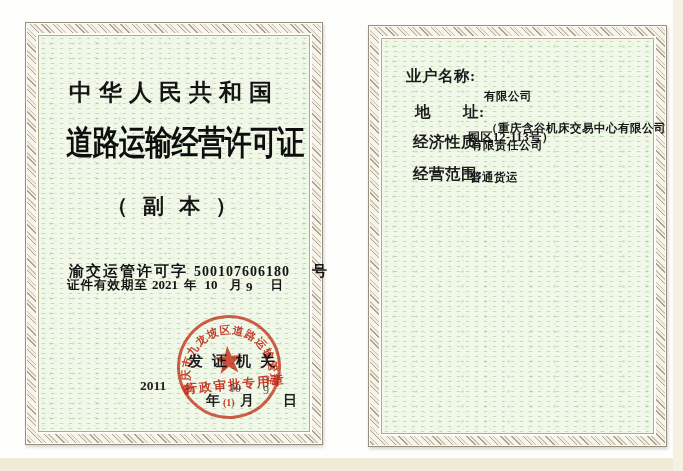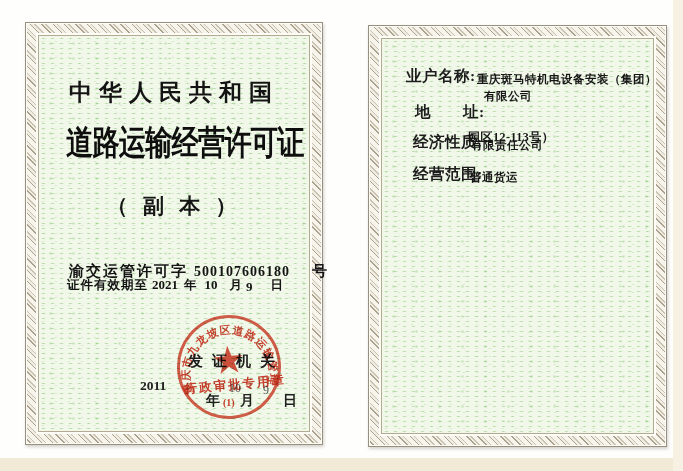--- a/index.html
+++ b/index.html
@@ -131,24 +131,24 @@
     </div>
 
   </div>
 </div>
 
 <div class="page page-info">
   <div class="frame"></div>
   <div class="inner">
 
     <div class="abs field-label f1-label">业户名称:</div>
-    <div class="abs field-value f1-v1">重庆斑马特机电设备安装（集团）</div>
     <div class="abs field-value f1-v2">有限公司</div>
 
     <div class="abs field-label f2-label">地　　址:</div>
+    <div class="abs field-value f2-v2">（重庆含谷机床交易中心有限公司</div>
 
     <div class="abs field-label f3-label">经济性质:</div>
     <div class="abs field-value f3-v1">有限责任公司</div>
     <div class="abs field-value f2-v3">园区12-113号）</div>
 
     <div class="abs field-label f4-label">经营范围:</div>
     <div class="abs field-value f4-v1">普通货运</div>
 
   </div>
 </div>

